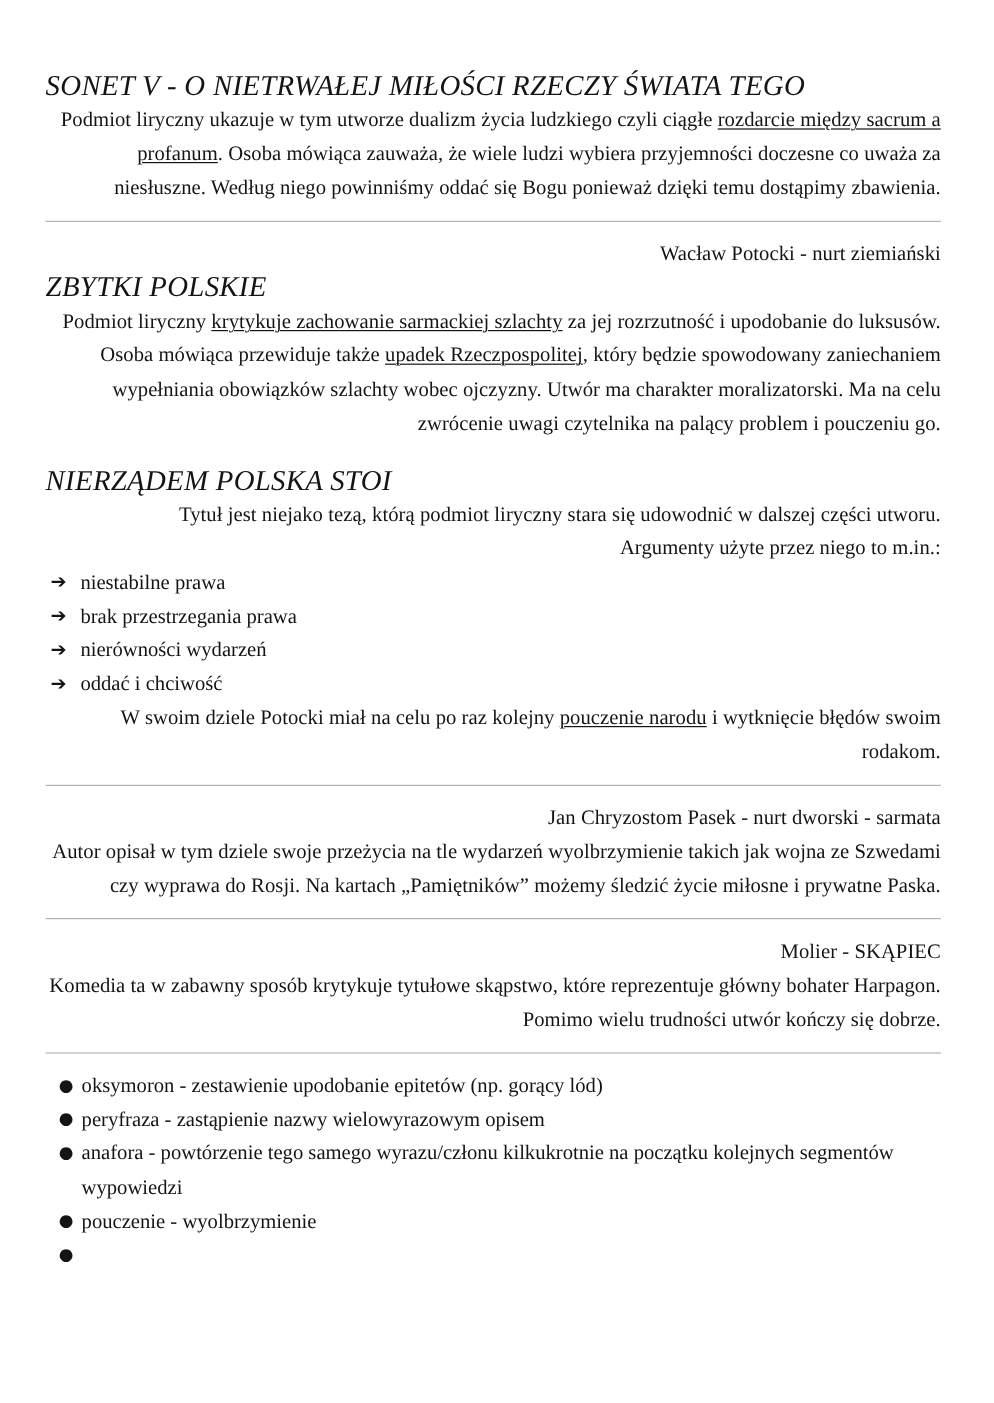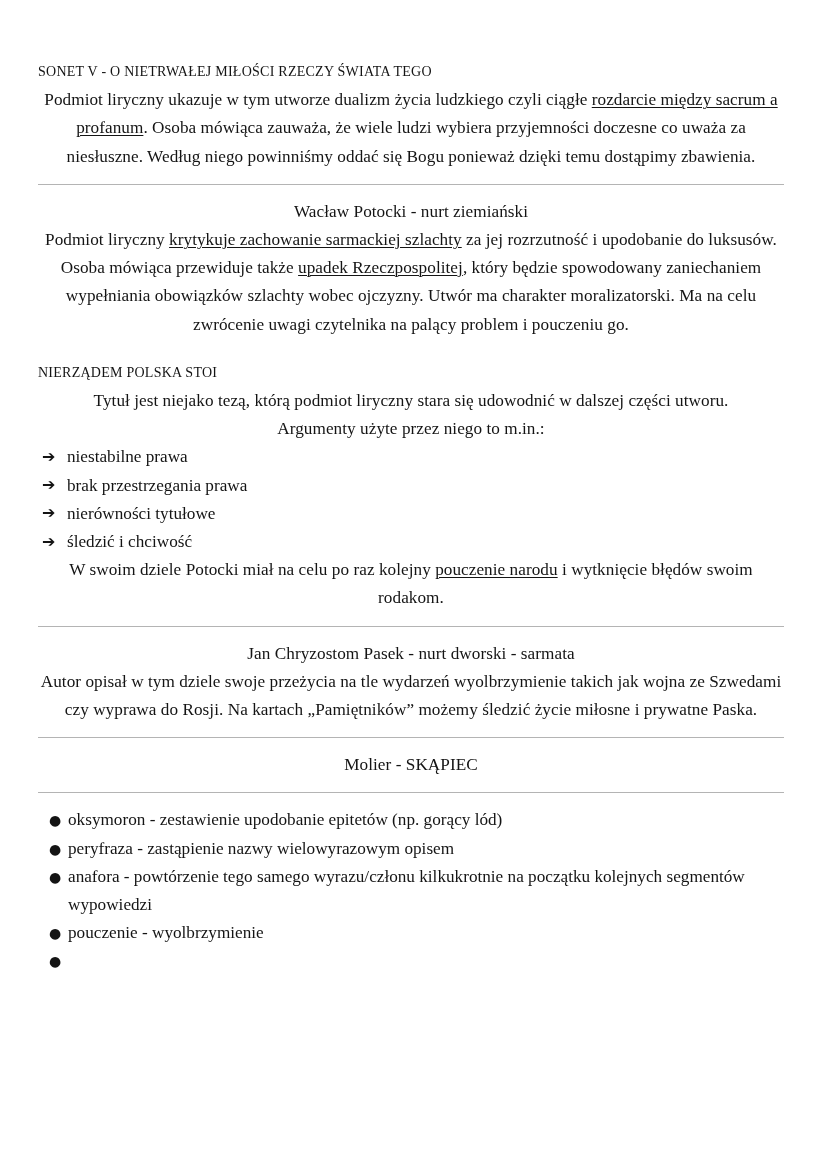--- a/index.html
+++ b/index.html
@@ -27,30 +27,31 @@
 
   .block {
     margin: 0;
   }
 
   p.line,
   p.para {
     margin: 0;
     font-size: 17.2px;
     line-height: 28.2px;
-    text-align: center;
+    text-align: right;
     letter-spacing: 0.05px;
   }
 
   .heading {
     margin: 0;
-    font-size: 14px;
+    font-size: 24px;
     line-height: 28.2px;
     font-weight: normal;
     letter-spacing: 0.25px;
+    font-style: italic;
   }
 
   .para u,
   .para .ul {
     text-decoration: underline;
     text-underline-offset: 1.5px;
     text-decoration-thickness: 1px;
   }
 
   hr.divider {
@@ -105,63 +106,67 @@
     <h2 class="heading">SONET V - O NIETRWAŁEJ MIŁOŚCI RZECZY ŚWIATA TEGO</h2>
     <p class="para">
       <span>Podmiot liryczny ukazuje w tym utworze dualizm życia ludzkiego czyli ciągłe </span><span class="ul">rozdarcie między sacrum a profanum</span><span>. Osoba mówiąca zauważa, że wiele ludzi wybiera przyjemności doczesne co uważa za niesłuszne. Według niego powinniśmy oddać się Bogu ponieważ dzięki temu dostąpimy zbawienia.</span>
     </p>
   </section>
 
   <hr class="divider">
 
   <section class="block">
     <p class="line">Wacław Potocki - nurt ziemiański</p>
+    <h2 class="heading">ZBYTKI POLSKIE</h2>
     <p class="para">
       <span>Podmiot liryczny </span><span class="ul">krytykuje zachowanie sarmackiej szlachty</span><span> za jej rozrzutność i upodobanie do luksusów. Osoba mówiąca przewiduje także </span><span class="ul">upadek Rzeczpospolitej</span><span>, który będzie spowodowany zaniechaniem wypełniania obowiązków szlachty wobec ojczyzny. Utwór ma charakter moralizatorski. Ma na celu zwrócenie uwagi czytelnika na palący problem i pouczeniu go.</span>
     </p>
   </section>
 
   <div class="gap-md"></div>
 
   <section class="block">
     <h2 class="heading">NIERZĄDEM POLSKA STOI</h2>
     <p class="line">Tytuł jest niejako tezą, którą podmiot liryczny stara się udowodnić w dalszej części utworu.</p>
     <p class="line">Argumenty użyte przez niego to m.in.:</p>
     <ul class="arrow-list">
       <li>
         <span class="marker">➔</span><span>niestabilne prawa</span>
       </li>
       <li>
         <span class="marker">➔</span><span>brak przestrzegania prawa</span>
       </li>
       <li>
-        <span class="marker">➔</span><span>nierówności tytułowe</span>
+        <span class="marker">➔</span><span>nierówności wydarzeń</span>
       </li>
       <li>
-        <span class="marker">➔</span><span>śledzić i chciwość</span>
+        <span class="marker">➔</span><span>oddać i chciwość</span>
       </li>
     </ul>
     <p class="para">
       <span>W swoim dziele Potocki miał na celu po raz kolejny </span><span class="ul">pouczenie narodu</span><span> i wytknięcie błędów swoim rodakom.</span>
     </p>
   </section>
 
   <hr class="divider">
 
   <section class="block">
     <p class="line">Jan Chryzostom Pasek - nurt dworski - sarmata</p>
     <p class="para">
       <span>Autor opisał w tym dziele swoje przeżycia na tle wydarzeń wyolbrzymienie takich jak wojna ze Szwedami czy wyprawa do Rosji. Na kartach „Pamiętników” możemy śledzić życie miłosne i prywatne Paska.</span>
     </p>
   </section>
 
   <hr class="divider">
 
   <section class="block">
     <p class="line">Molier - SKĄPIEC</p>
+    <p class="para">
+      <span>Komedia ta w zabawny sposób krytykuje tytułowe skąpstwo, które reprezentuje główny bohater Harpagon. Pomimo wielu trudności utwór kończy się dobrze.</span>
+    </p>
   </section>
 
   <hr class="divider">
 
   <section class="block">
     <ul class="dot-list">
       <li>
         <span class="marker">●</span><span>oksymoron - zestawienie upodobanie epitetów (np. gorący lód)</span>
       </li>
       <li>

